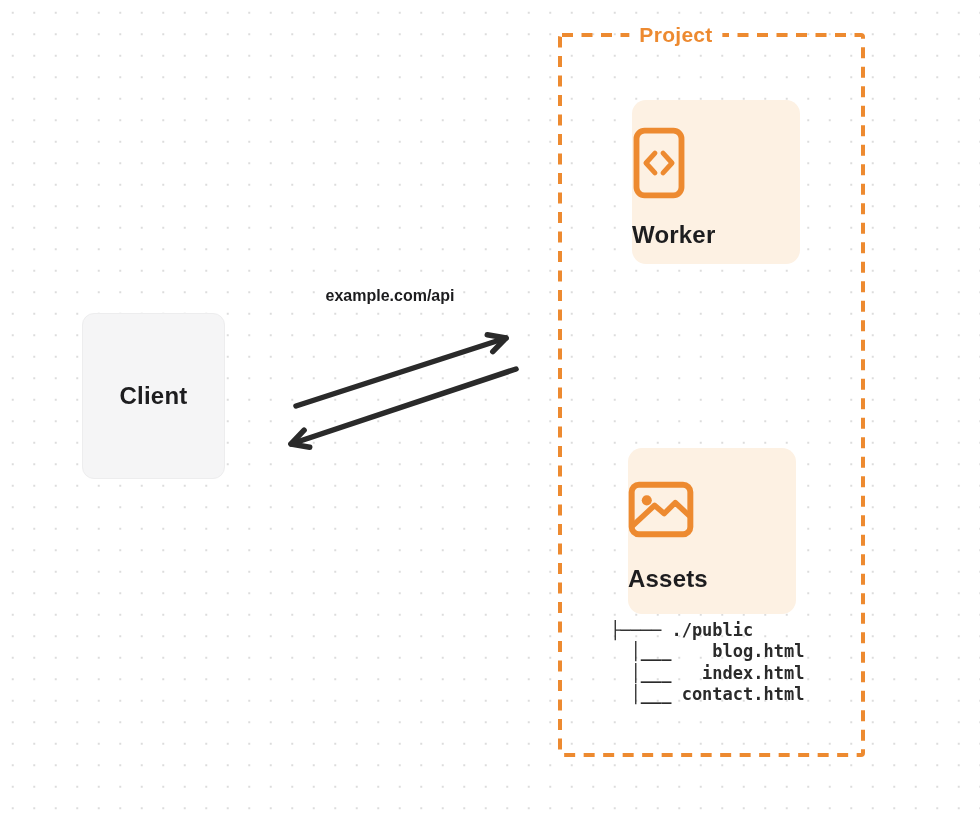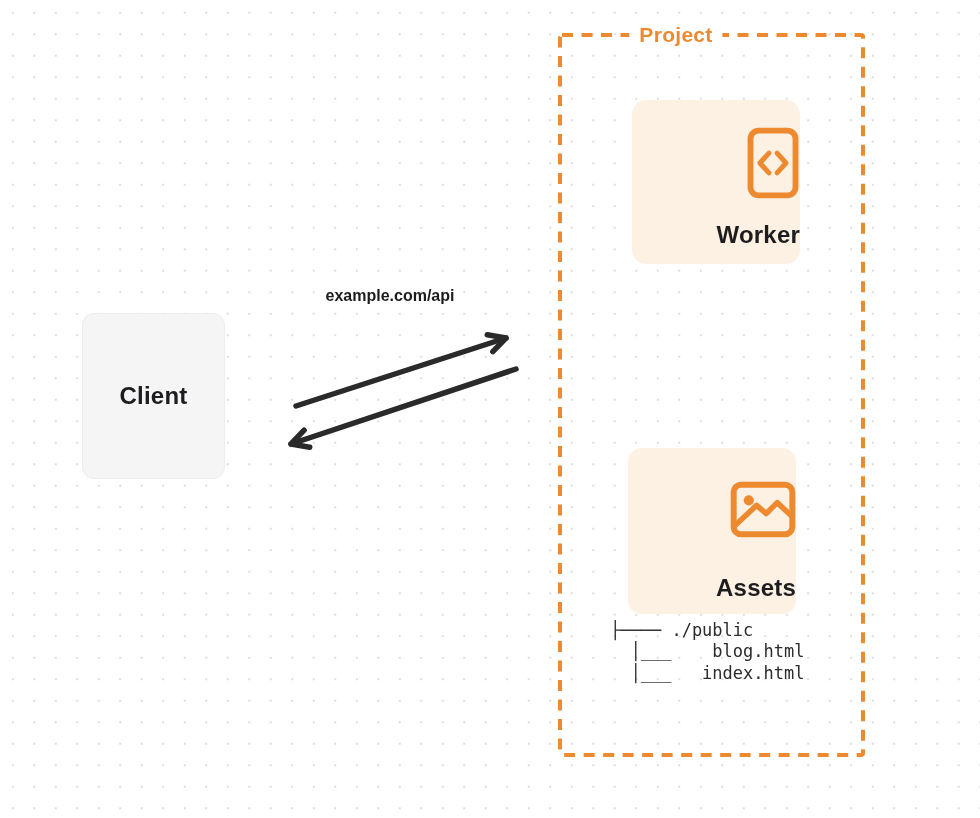--- a/index.html
+++ b/index.html
@@ -83,55 +83,55 @@
     white-space: nowrap;
   }
 
   
   .feature-card {
     position: absolute;
     background: #fdf1e3;
     border-radius: 14px;
     display: flex;
     flex-direction: column;
-    align-items: flex-end;
+    align-items: flex-start;
     z-index: 2;
   }
 
   .worker-card {
     left: 632px;
     top: 100px;
     width: 168px;
     height: 164px;
     padding-top: 26px;
   }
 
   .assets-card {
     left: 628px;
     top: 448px;
     width: 168px;
     height: 166px;
     padding-top: 33px;
   }
 
   .worker-card .node-label { margin-top: 21px; }
-  .assets-card .node-label { margin-top: 36px; }
+  .assets-card .node-label { margin-top: 27px; }
 
   .icon-wrap { display: block; line-height: 0; }
 
   
   .file-tree {
     position: absolute;
     left: 610px;
     top: 620px;
     z-index: 2;
     font-family: "DejaVu Sans Mono", monospace;
     font-size: 17px;
     line-height: 21.4px;
-    font-weight: 400;
+    font-weight: 700;
     color: #2b2b2b;
   }
 
   .tree-line { white-space: pre; }
 </style>
 </head>
 <body>
 
 <div class="canvas">
 
@@ -177,15 +177,16 @@
         <path d="M6,48 L29,26.5 L39.5,35.5 L51.5,23.5 L66,37" stroke-width="6"></path>
       </svg>
     </span>
     <span class="node-label">Assets</span>
   </div>
 
   <div class="file-tree">
     <div class="tree-line">├──── ./public</div>
     <div class="tree-line">  │___    blog.html</div>
     <div class="tree-line">  │___   index.html</div>
+    <div class="tree-line">  │___ contact.html</div>
   </div>
 
 </div>
 
 </body></html>

